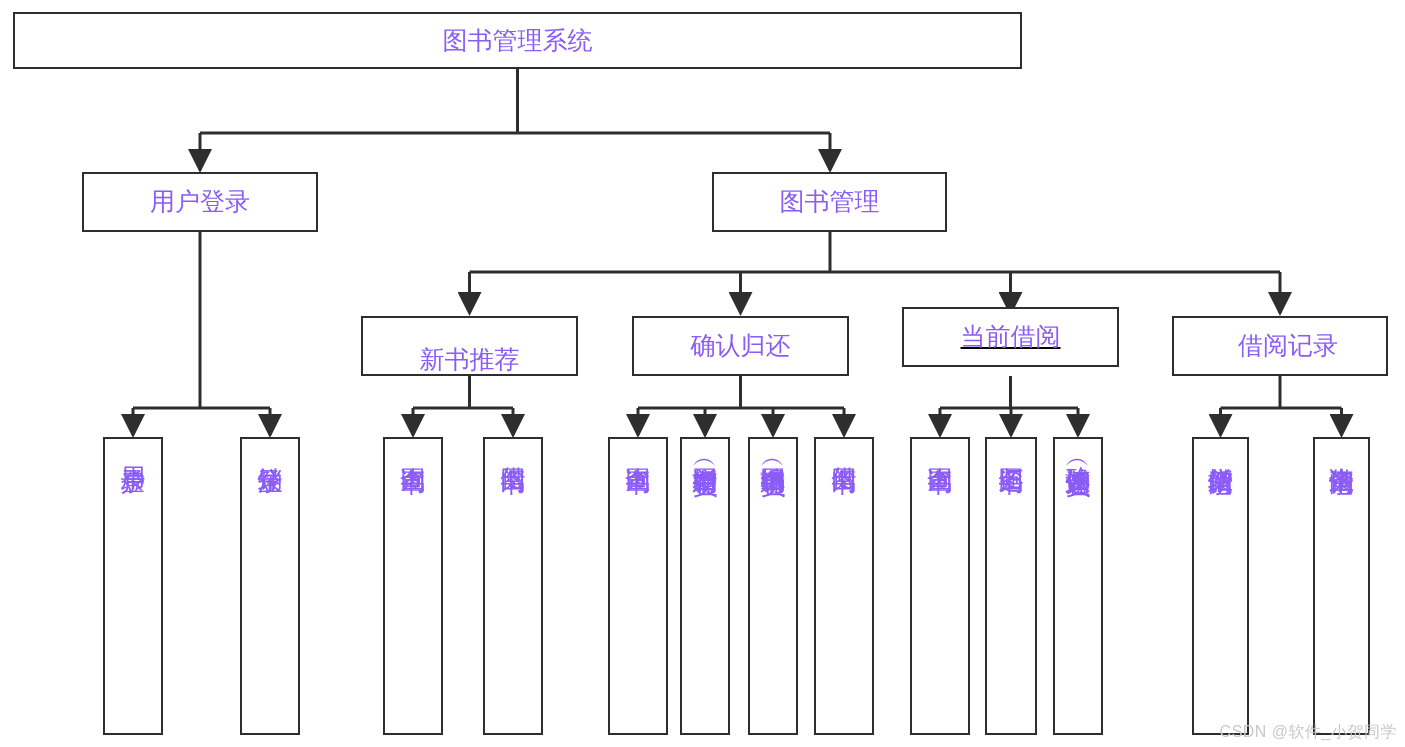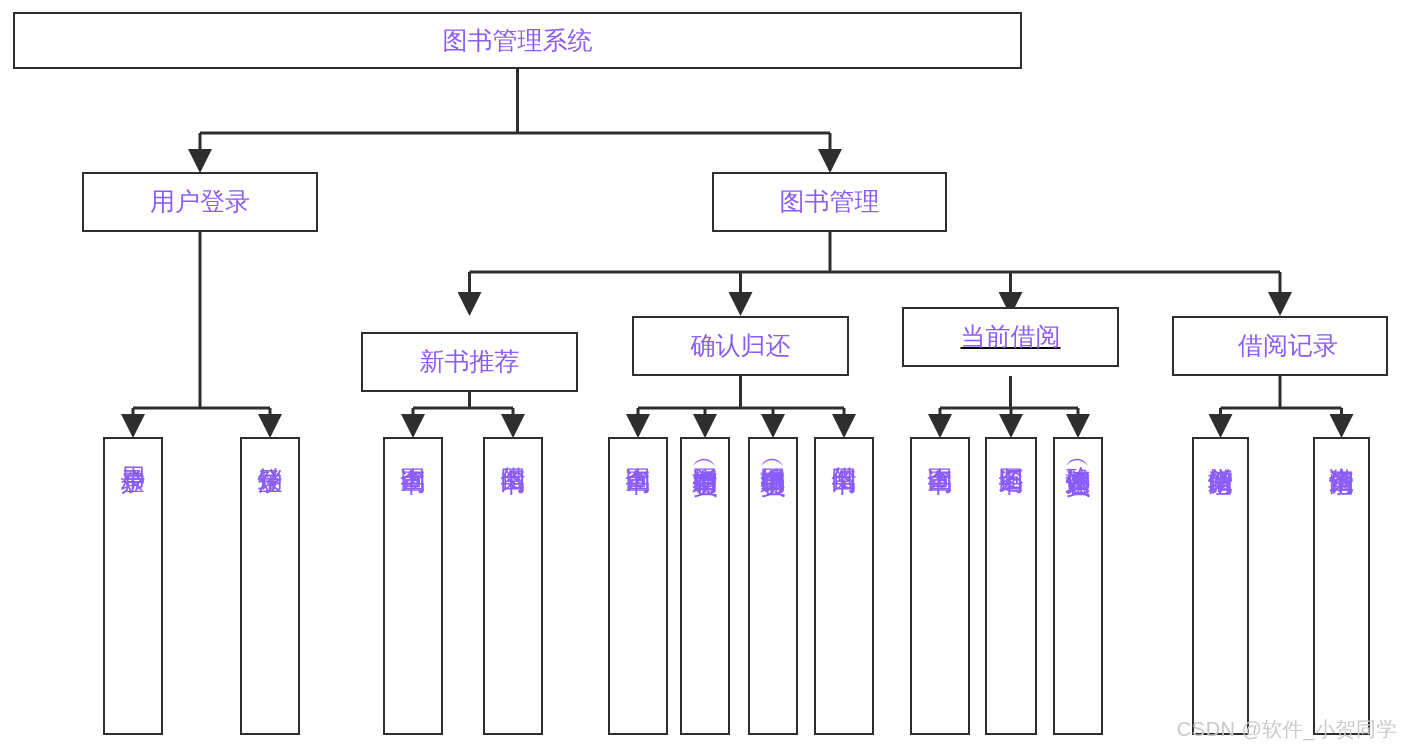--- a/index.html
+++ b/index.html
@@ -55,21 +55,21 @@
     writing-mode: vertical-rl;
     text-orientation: upright;
     font-size: 25px;
     letter-spacing: 1px;
     line-height: 1;
   }
   .watermark {
     position: absolute;
     right: 8px;
     bottom: 4px;
-    font-size: 20px;
+    font-size: 16px;
     color: #c9c9c9;
     white-space: nowrap;
     letter-spacing: 0.5px;
   }
 </style>
 </head>
 <body>
 
 <div id="canvas">
 
@@ -130,21 +130,21 @@
     <span class="label">图书管理系统</span>
   </div>
 
   <div class="node horiz" style="left:82px; top:172px; width:236px; height:60px;">
     <span class="label">用户登录</span>
   </div>
   <div class="node horiz" style="left:712px; top:172px; width:235px; height:60px;">
     <span class="label">图书管理</span>
   </div>
 
-  <div class="node horiz" style="left:361px; top:332px; width:217px; height:60px;">
+  <div class="node horiz" style="left:361px; top:316px; width:217px; height:60px;align-items:flex-end;">
     <span class="label">新书推荐</span>
   </div>
   <div class="node horiz" style="left:632px; top:316px; width:217px; height:60px;">
     <span class="label">确认归还</span>
   </div>
   <div class="node horiz" style="left:902px; top:307px; width:217px; height:60px;text-decoration:underline;">
     <span class="label">当前借阅</span>
   </div>
   <div class="node horiz" style="left:1172px; top:316px; width:216px; height:60px;padding-left:16px;">
     <span class="label">借阅记录</span>

